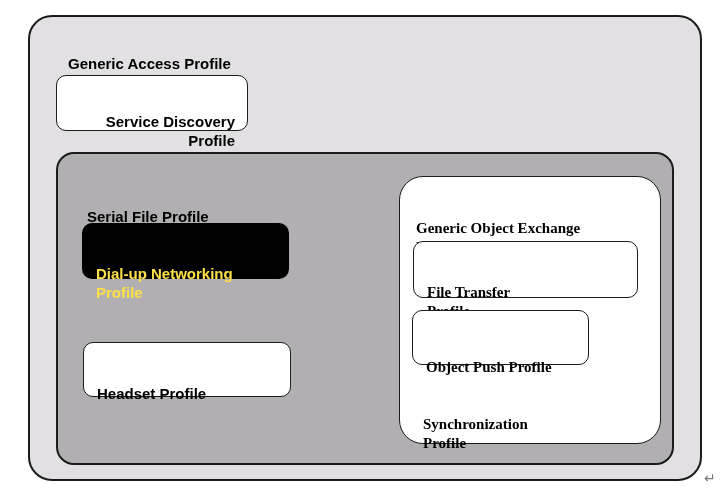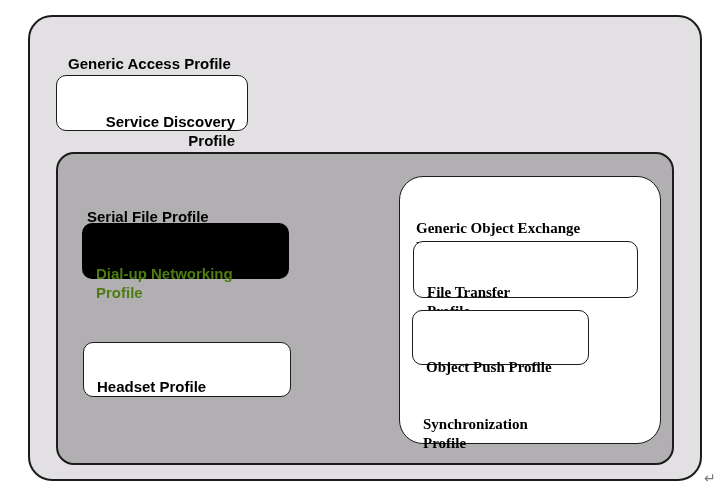--- a/index.html
+++ b/index.html
@@ -74,33 +74,33 @@
     left: 24px;
     top: 69px;
     width: 207px;
     height: 56px;
     background: #000000;
     border-radius: 10px;
     padding: 9px 14px;
   }
   .dun-box .inner-label {
     position: static;
-    color: #4d7c0f;
+    color: #fde047;
   }
 
   
   .headset-box {
     left: 25px;
     top: 188px;
     width: 208px;
     height: 55px;
     background: #ffffff;
     border: 1.5px solid #1b1b1b;
     border-radius: 10px;
-    padding: 2px 13px;
+    padding: 9px 13px;
   }
 
   
   .goep-box {
     left: 341px;
     top: 22px;
     width: 262px;
     height: 268px;
     background: #ffffff;
     border: 1.5px solid #1b1b1b;

